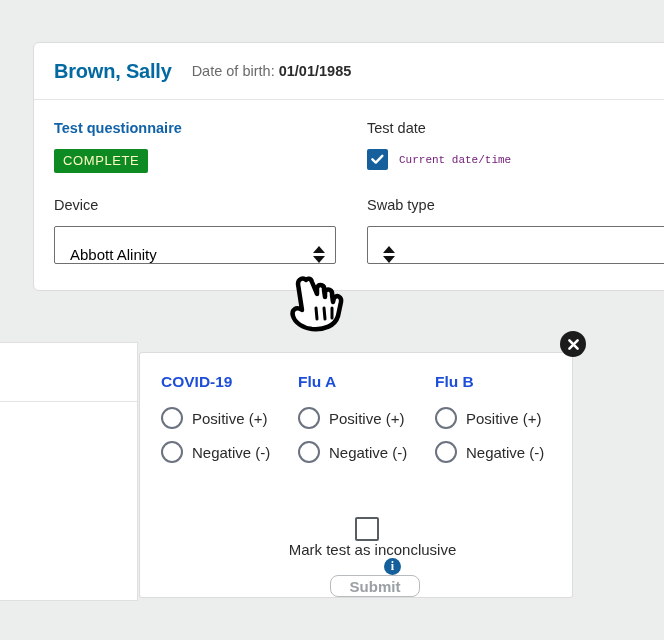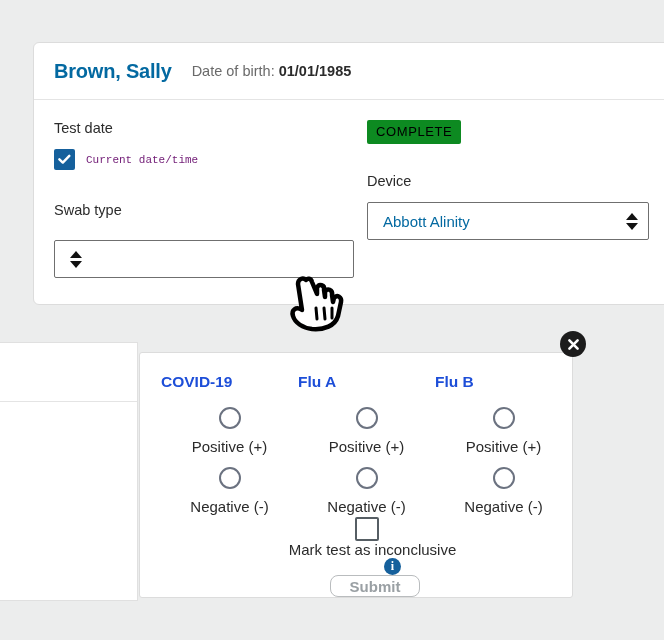--- a/index.html
+++ b/index.html
@@ -65,21 +65,21 @@
     padding-bottom: 13px;
   }
   .field-label.accent {
     color: #1162a8;
     font-weight: bold;
   }
 
   .status-badge {
     display: inline-block;
     background: #0d8a21;
-    color: #000000;
+    color: #fef9c3;
     font-size: 13px;
     letter-spacing: 0.6px;
     padding: 4px 9px 5px 9px;
     border-radius: 2px;
   }
 
   .checkrow {
     display: flex;
     align-items: center;
     gap: 11px;
@@ -110,25 +110,25 @@
   }
 
   .row-spacer { height: 24px; }
 
   .select-box {
     height: 38px;
     border: 1px solid #6f6f6f;
     background: #ffffff;
     border-radius: 2px;
     display: flex;
-    align-items: center;
+    align-items: flex-end;
     padding: 0 10px 0 15px;
     box-sizing: border-box;
     font-size: 15px;
-    color: #0369a1;
+    color: #000000;
   }
   .select-box.device { width: 282px; }
   .select-box.swab  { width: 300px; }
   .select-value { flex: 1; white-space: nowrap; }
   .spinner-icon {
     width: 12px;
     display: flex;
     flex-direction: column;
     align-items: center;
     gap: 3px;
@@ -216,21 +216,20 @@
     font-size: 15.5px;
     font-weight: bold;
     color: #1d4ed8;
     margin-bottom: 16px;
   }
   .radio-row {
     display: flex;
     align-items: center;
     gap: 9px;
     margin-bottom: 12px;
-    flex-direction: column;
   }
   .radio-circle {
     width: 22px;
     height: 22px;
     border: 2px solid #6b7280;
     border-radius: 50%;
     background: #fff;
     flex: none;
     box-sizing: border-box;
   }
@@ -307,20 +306,21 @@
     <span class="patient-name">Brown, Sally</span>
     <span class="dob-wrap">
       <span>Date of birth:</span>
       <span class="dob-value">01/01/1985</span>
     </span>
   </div>
 
   <div class="card-body">
     <div class="field-grid">
 
+      <div class="field-label accent">Test questionnaire</div>
       <div class="field-label">Test date</div>
 
       <div>
         <span class="status-badge">COMPLETE</span>
       </div>
 
       <div>
         <div class="checkrow">
           <span class="checkbox-checked">
             <svg width="13" height="11" viewBox="0 0 13 11" aria-hidden="true">

